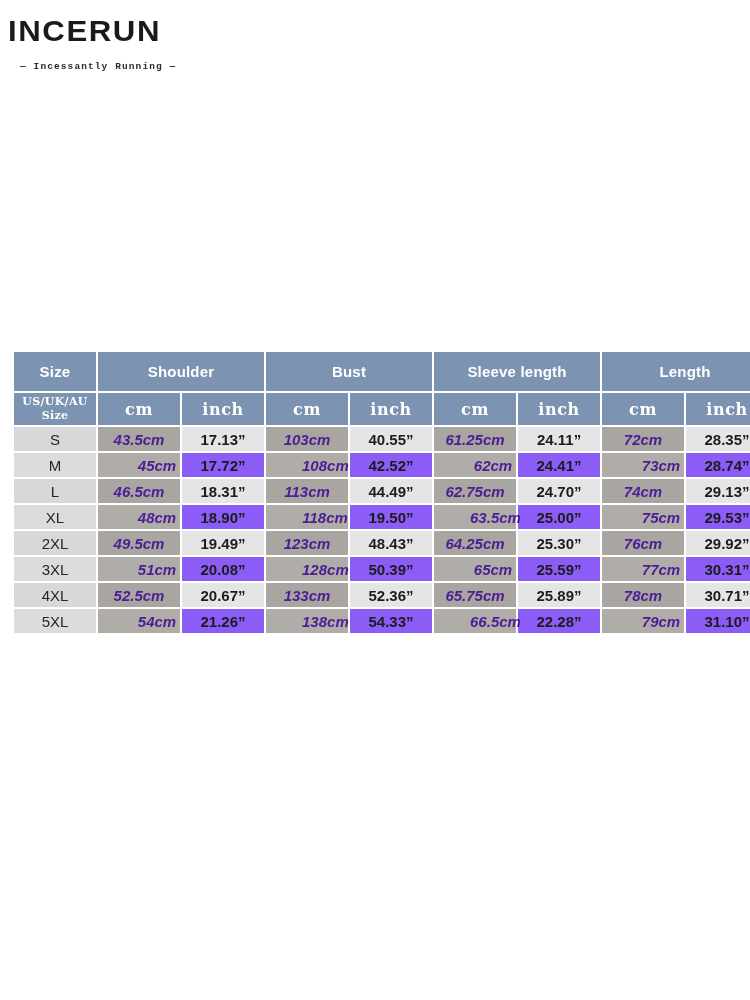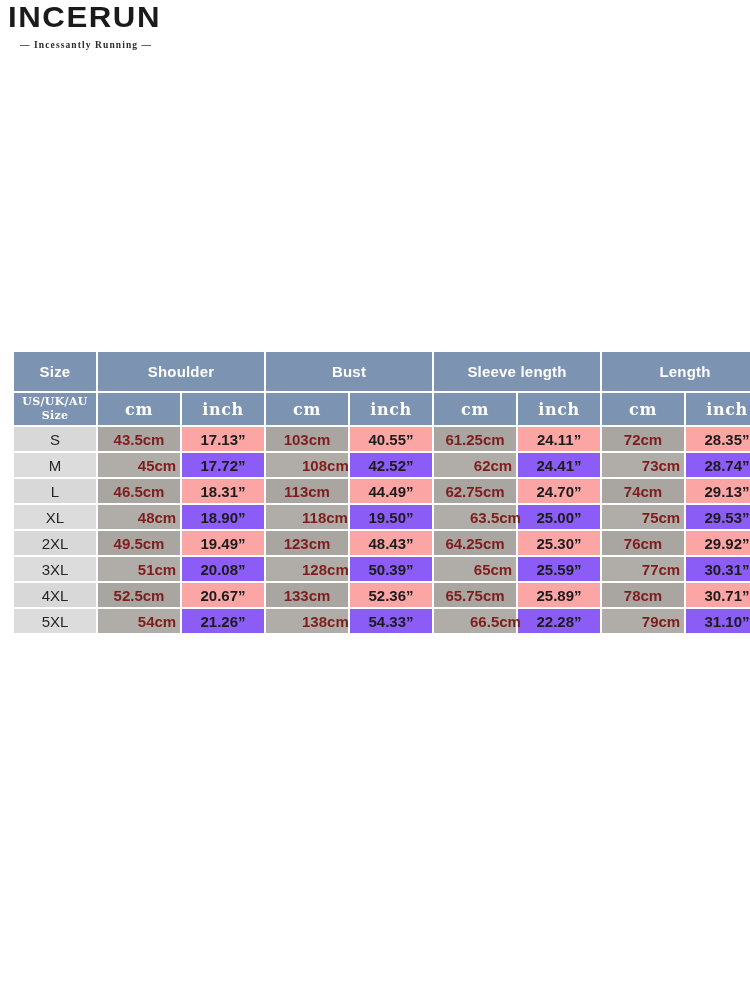--- a/index.html
+++ b/index.html
@@ -12,40 +12,40 @@
     height: 1000px;
     position: relative;
     font-family: "Liberation Sans", sans-serif;
     overflow: hidden;
   }
 
   
   .brand {
     position: absolute;
     left: 8px;
-    top: 2px;
+    top: 16px;
     width: 190px;
   }
   .brand-name {
     font-family: "Liberation Sans", sans-serif;
     font-size: 30px;
     font-weight: 700;
     letter-spacing: 1.5px;
     color: #1a1a1a;
     line-height: 1;
     transform: scaleX(1.04);
     transform-origin: left center;
   }
   .brand-tagline {
-    font-family: Liberation Serif, serif;
+    font-family: Liberation Mono, monospace;
     font-size: 9.5px;
     font-weight: 700;
     letter-spacing: 1.1px;
     color: #2b2b2b;
-    margin-top: 8px;
+    margin-top: 15px;
     margin-left: 12px;
     white-space: nowrap;
   }
 
   
   .size-table-wrap {
     position: absolute;
     left: 0;
     top: 350px;
     width: 750px;
@@ -97,29 +97,30 @@
     background: #d8d8d8;
     color: #262626;
     font-size: 15px;
     font-weight: 400;
     height: 24px;
   }
   td.size-cell.alt { background: #dcdcdc; }
 
   td.cm-cell {
     background: #a9a5a1;
-    color: #7f1d1d;
+    color: #4c1d95;
     font-size: 15px;
     font-weight: 700;
     height: 24px;
+    font-style: italic;
   }
   td.cm-cell.alt { background: #b0aca8; padding-left: 36px; }
 
   td.inch-cell {
-    background: #fca5a5;
+    background: #e5e5e5;
     color: #1c1c1c;
     font-size: 15px;
     font-weight: 700;
     height: 24px;
   }
   td.inch-cell.alt { background: #8b5cf6; }
 </style>
 </head>
 <body>
 

